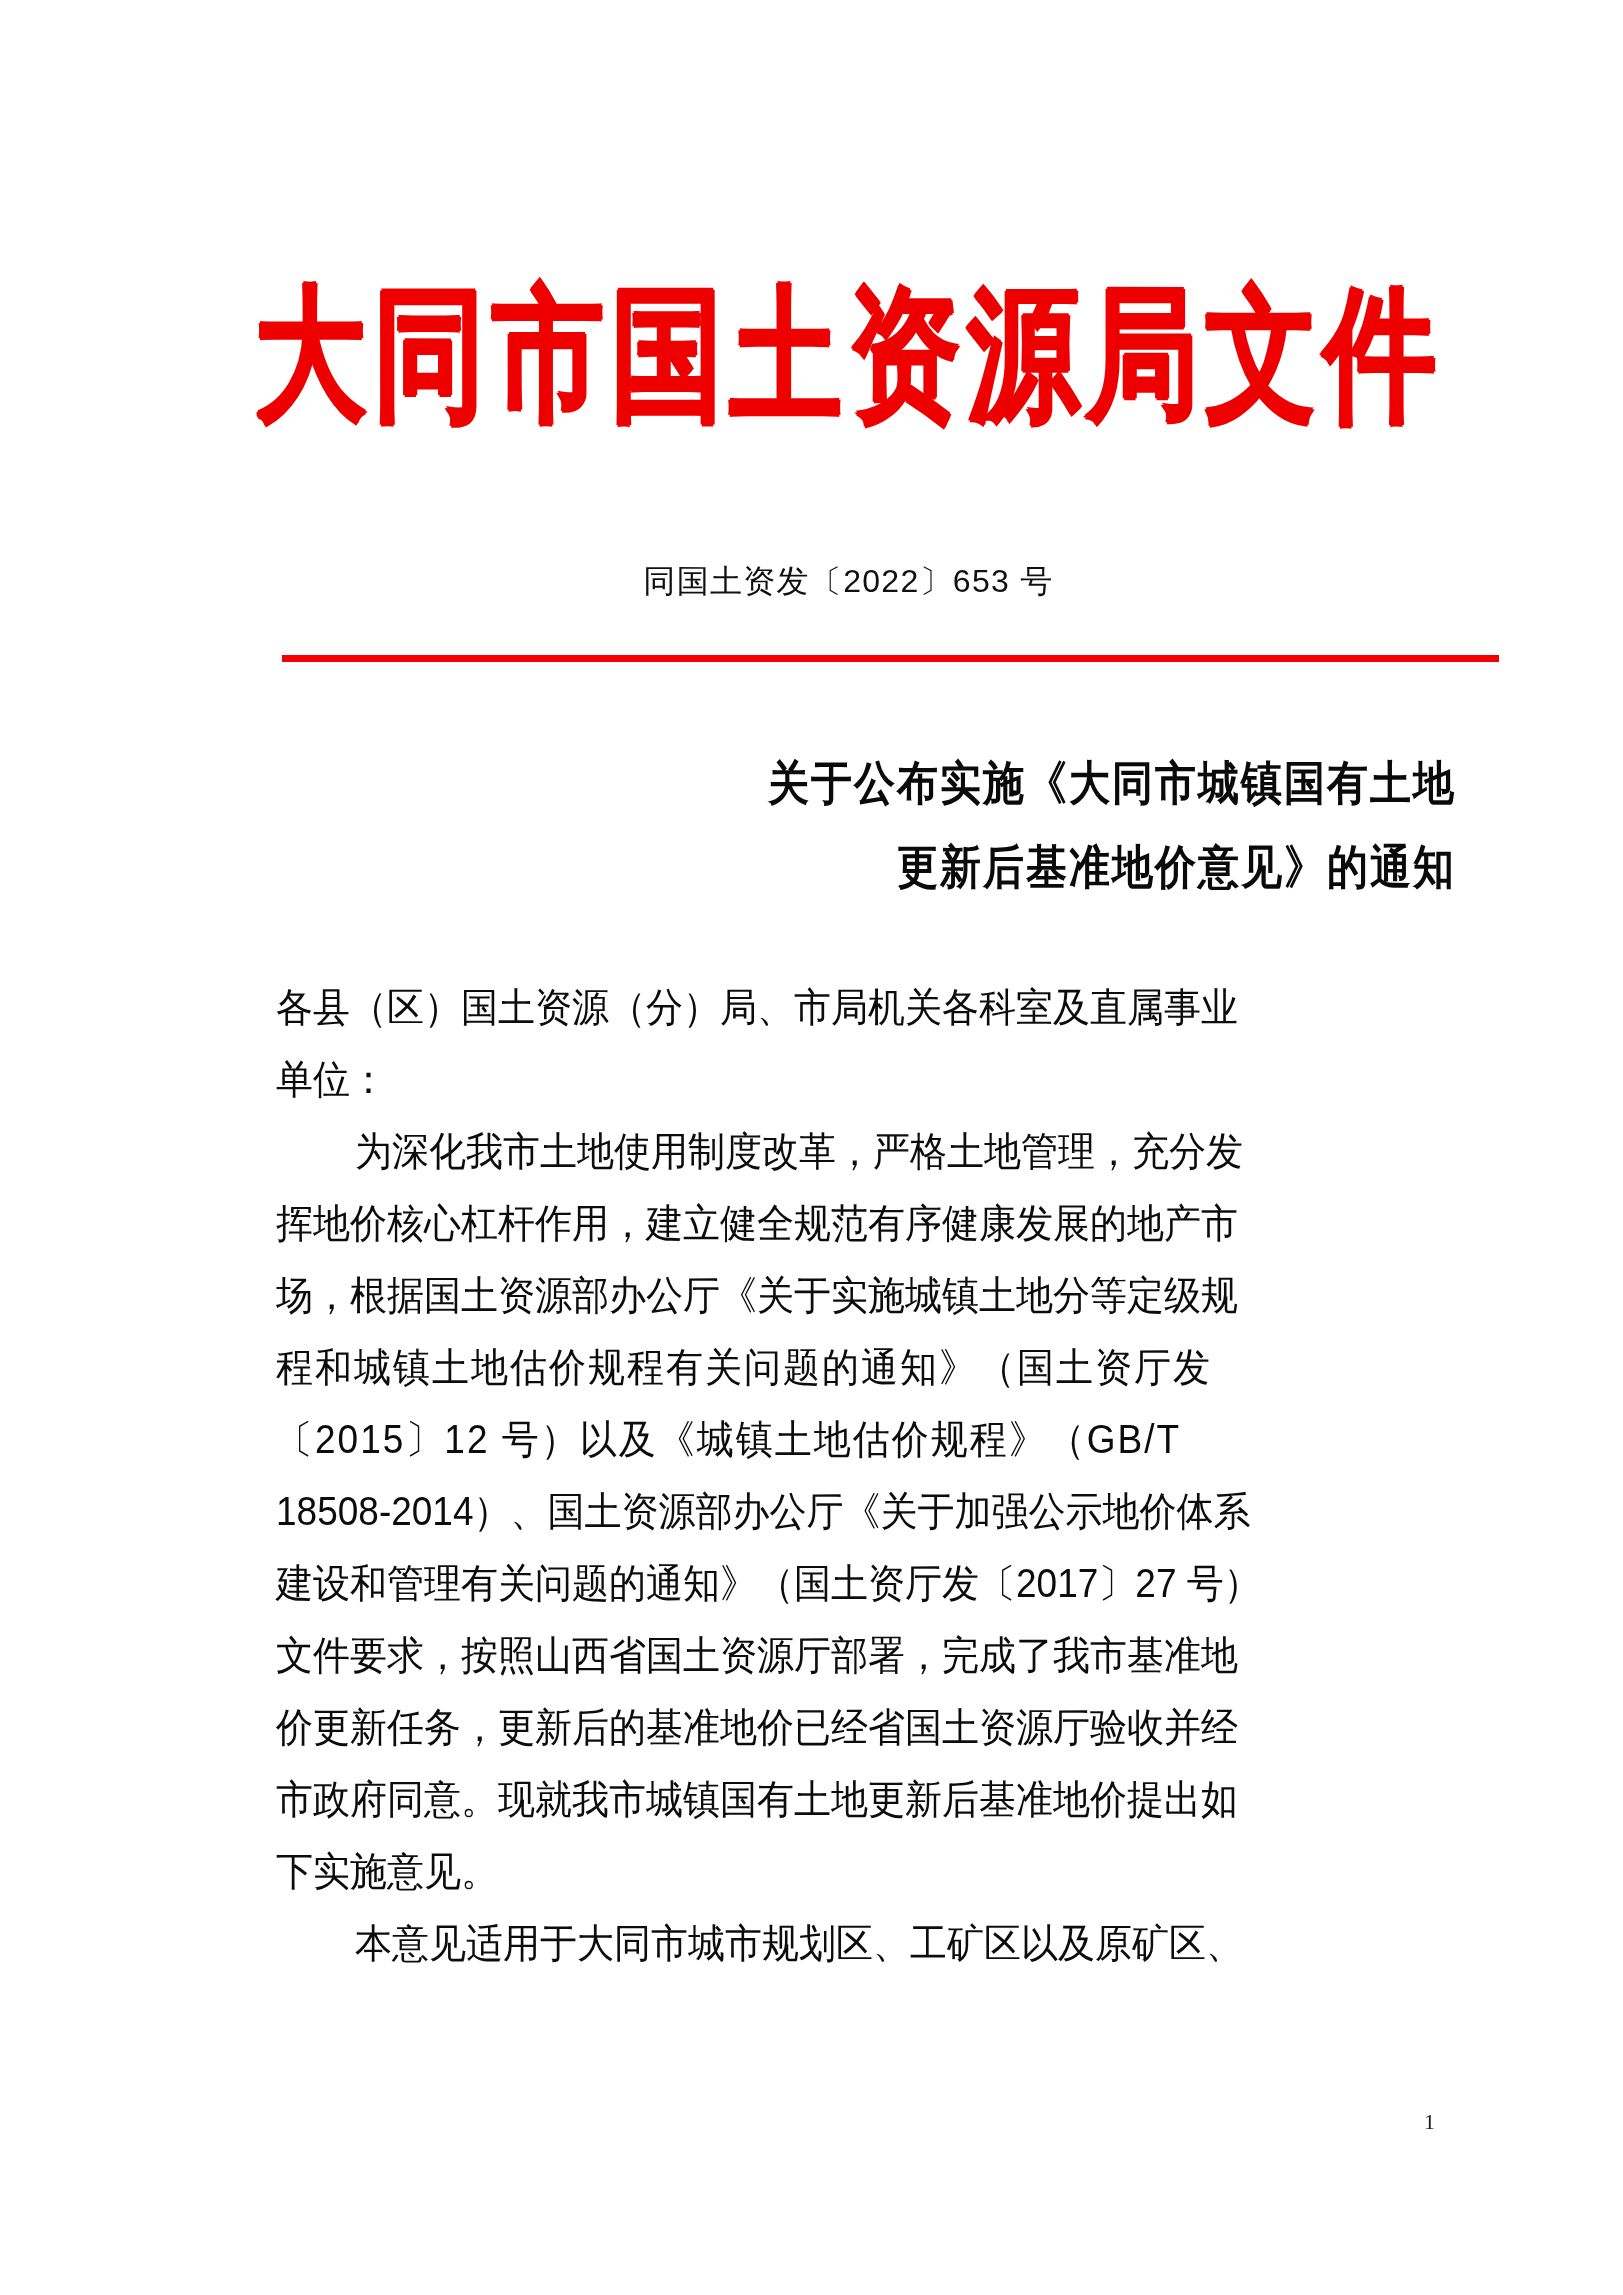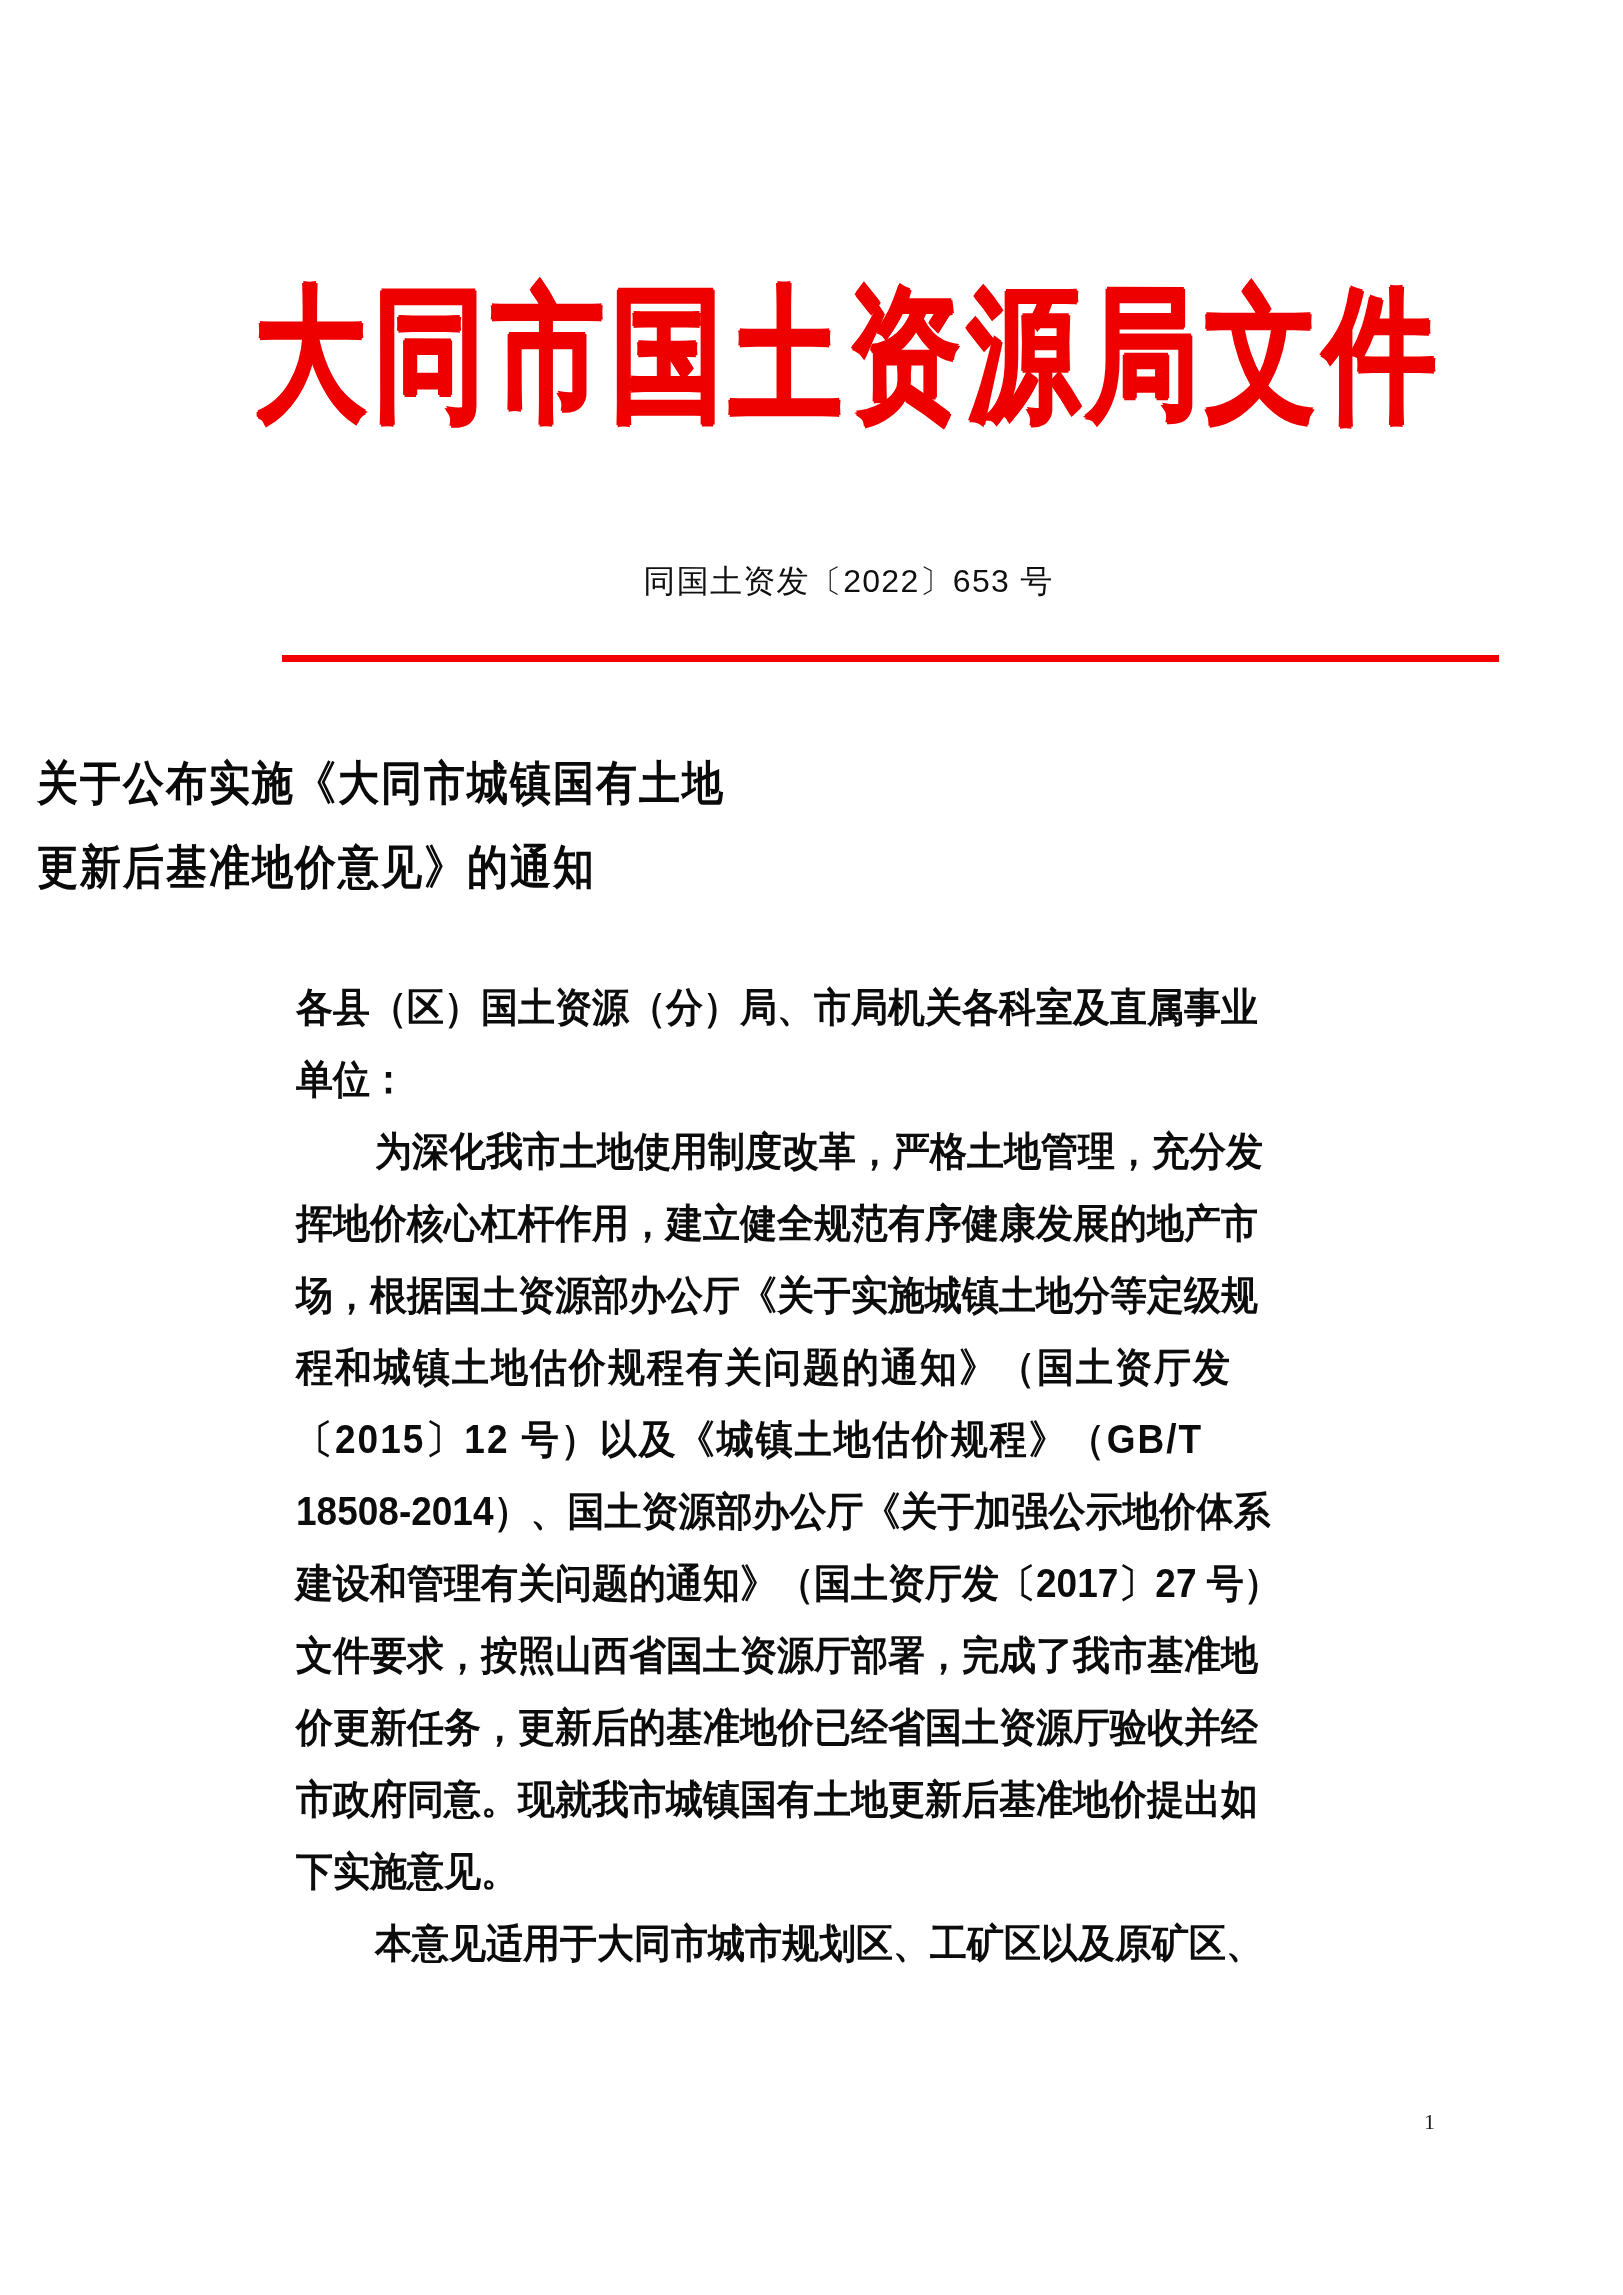--- a/index.html
+++ b/index.html
@@ -68,42 +68,41 @@
     height: 7.2px;
     background: #f40000;
   }
 
   
   .notice-title {
     position: absolute;
     left: 0;
     top: 741px;
     width: 1419px;
-    text-align: left;
+    text-align: right;
   }
   .notice-title-line {
     display: block;
     font-family: "Liberation Serif", serif;
     font-weight: bold;
     font-size: 41px;
     line-height: 84px;
     color: #0a0a0a;
     letter-spacing: 2px;
     transform: scaleY(1.14);
     transform-origin: center center;
     white-space: nowrap;
   }
 
   
   .body-block {
     position: absolute;
-    left: 259px;
+    left: 239px;
     top: 972px;
     width: 1224px;
-    font-weight: bold;
   }
   .body-line {
     display: block;
     font-family: "Liberation Sans", sans-serif;
     font-size: 37px;
     line-height: 72px;
     color: #0c0c0c;
     letter-spacing: 0px;
     white-space: nowrap;
     transform: scaleY(1.08);

